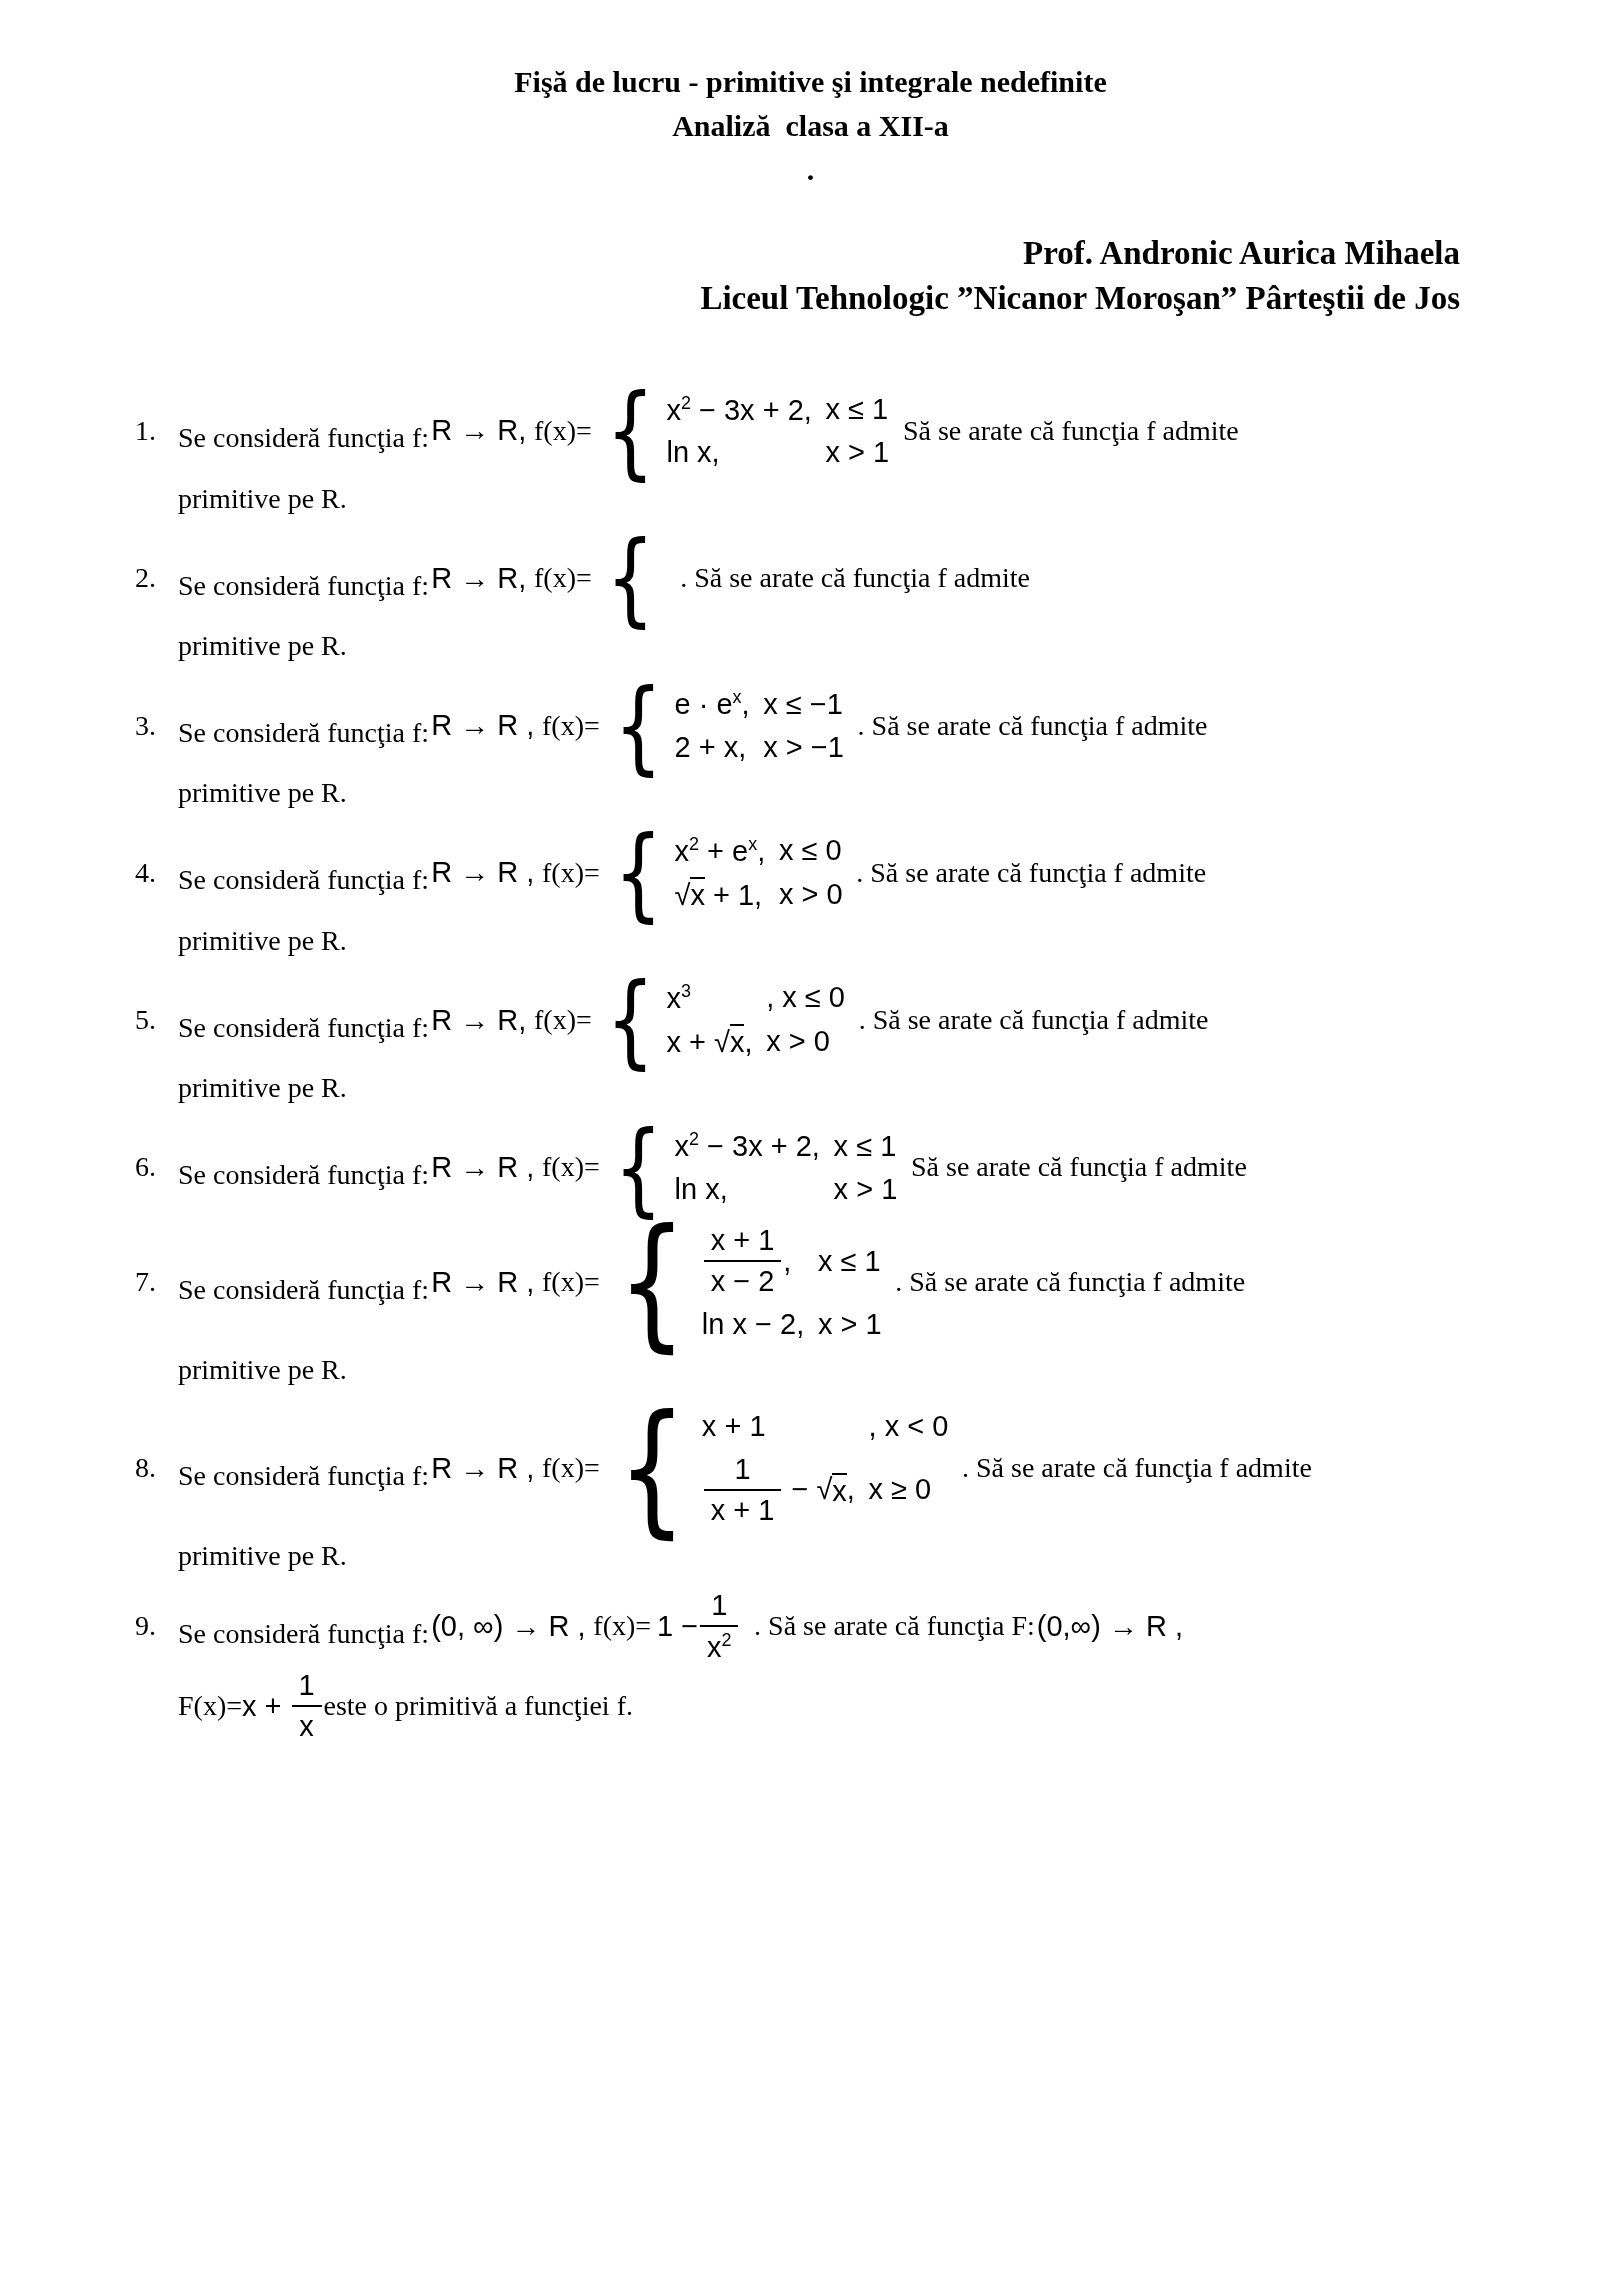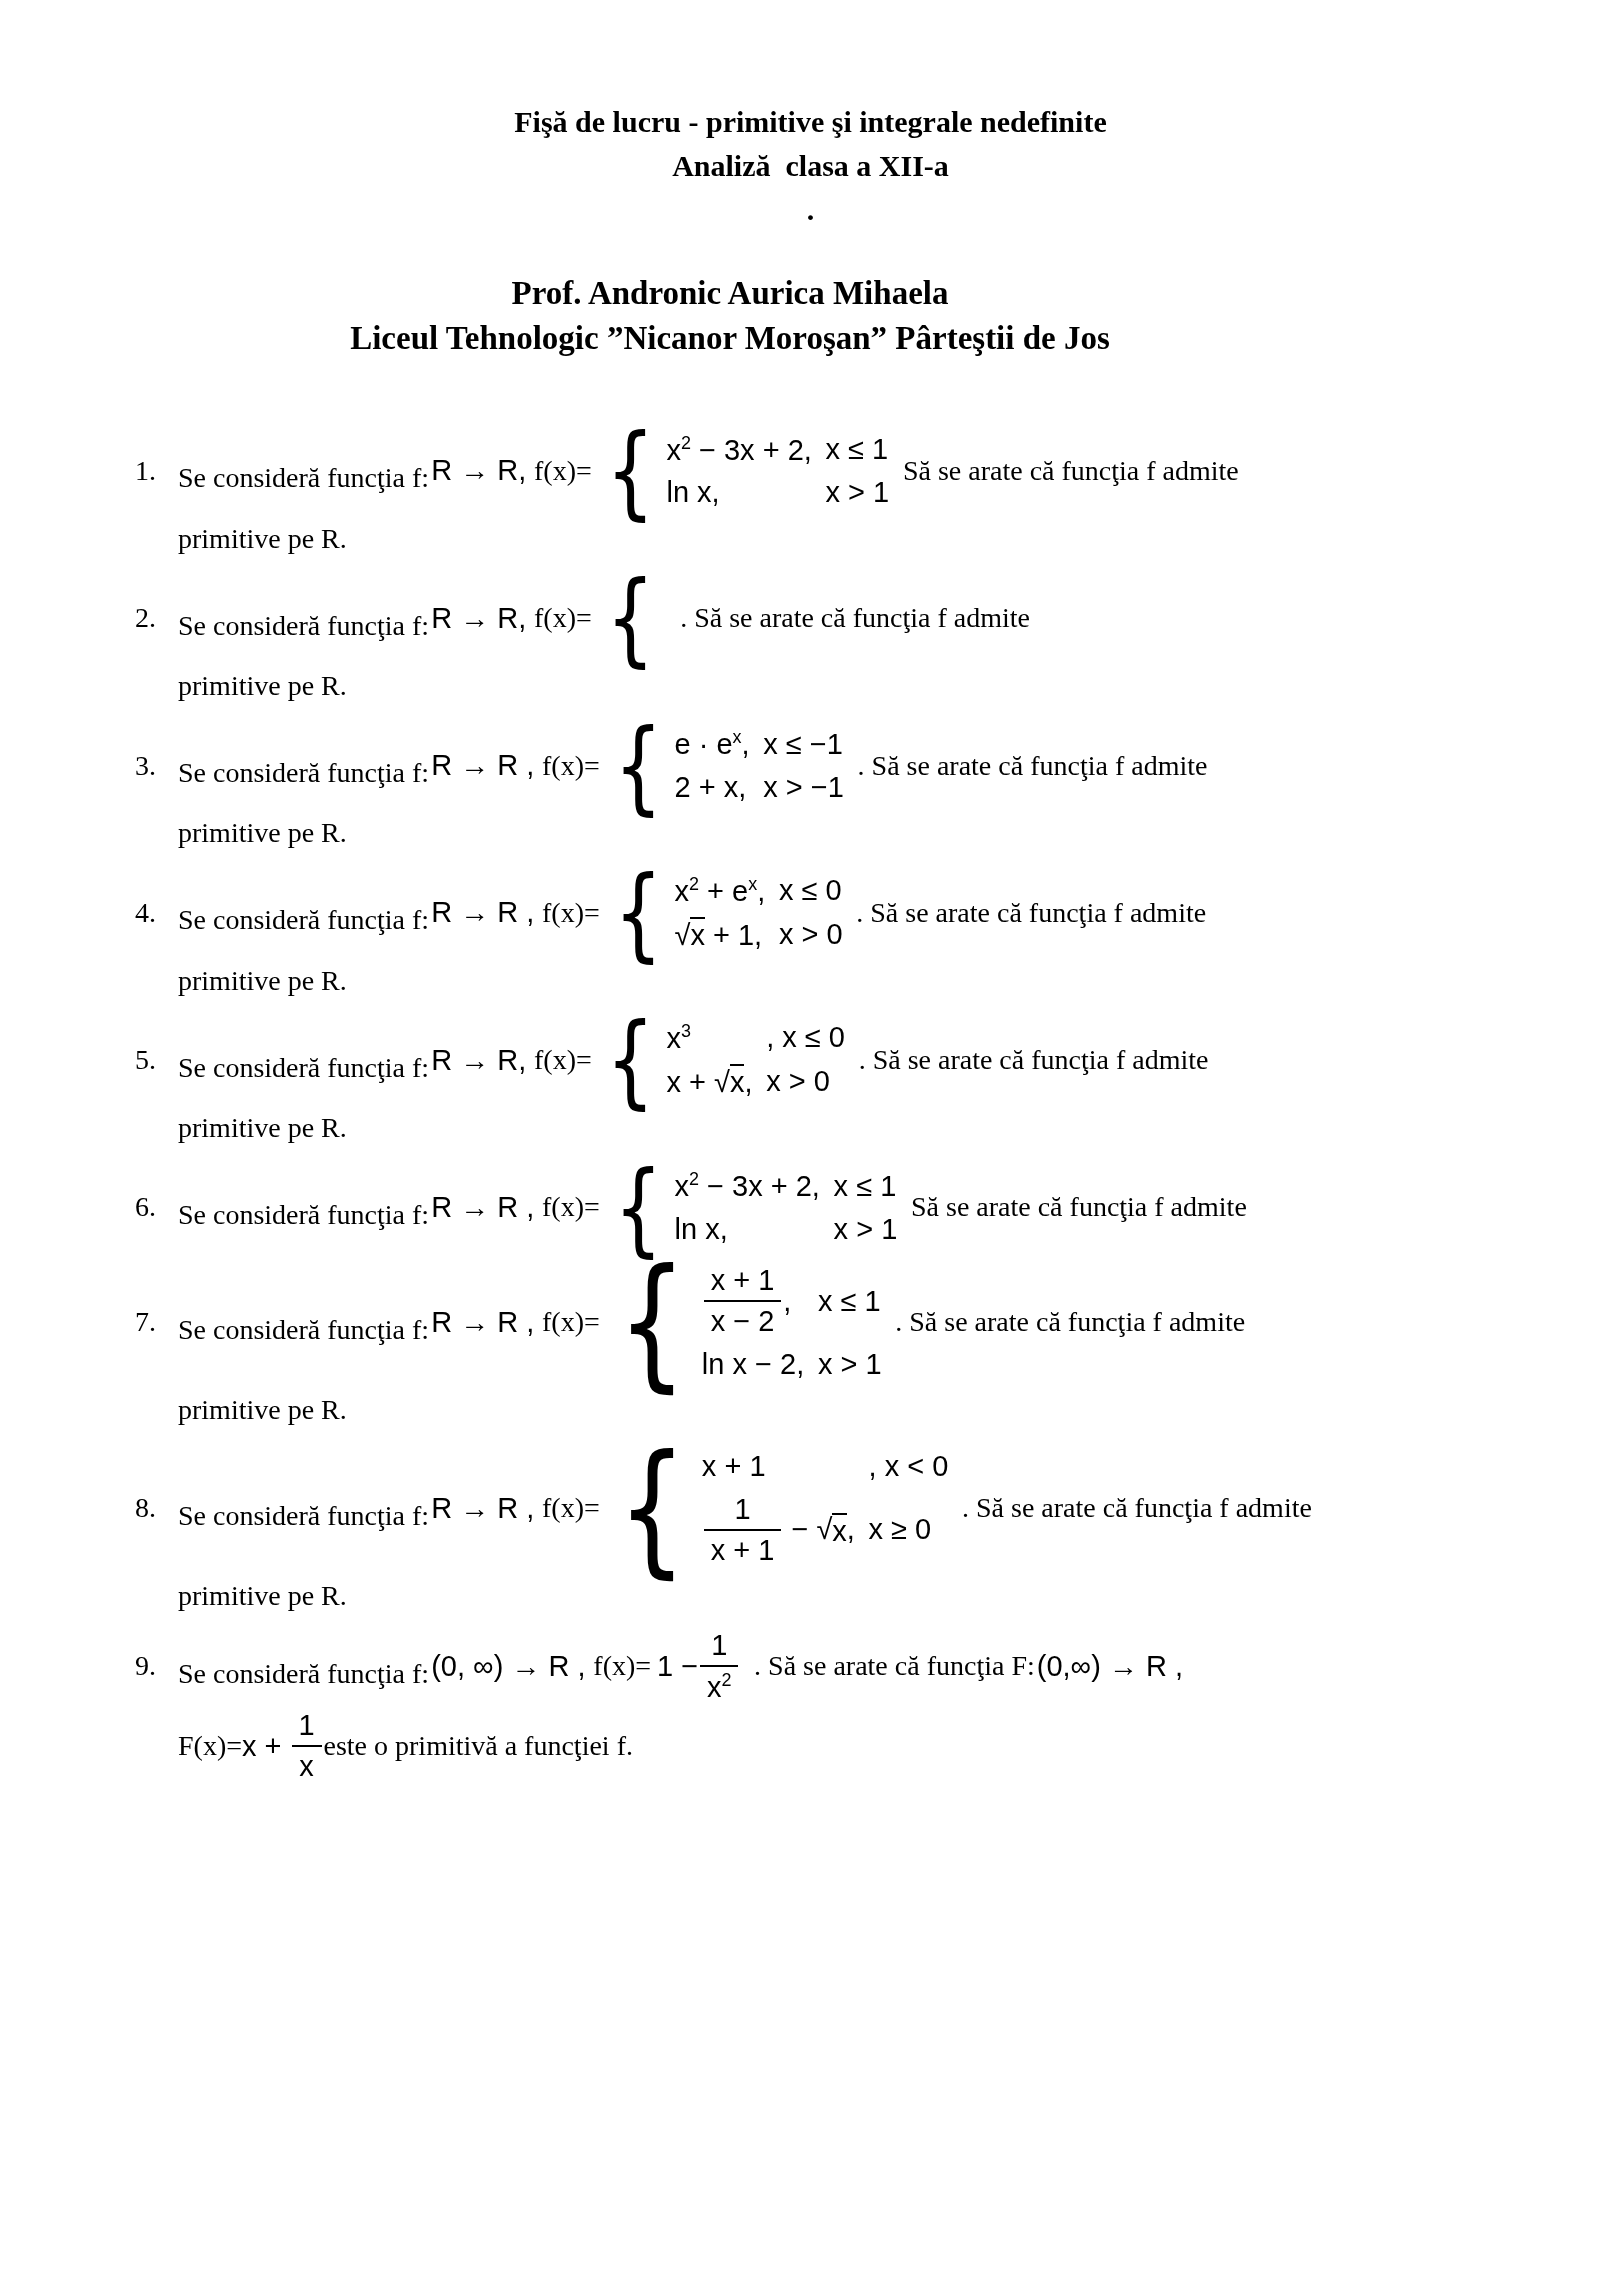--- a/index.html
+++ b/index.html
@@ -1,25 +1,25 @@
 <!DOCTYPE html>
 <html><head>
 <meta charset="utf-8">
 <style>
   * { margin:0; padding:0; box-sizing:border-box; }
   html,body { background:#fff; }
   .page {
     width:1621px; height:2293px; background:#ffffff; color:#000;
     overflow:hidden; font-family:"Liberation Serif", serif; position:relative;
   }
-  .header { padding-top:100px; }
+  .header { padding-top:60px; }
   .title { text-align:center; font-weight:bold; font-size:30px; line-height:1.45; white-space:pre; }
   .dotline { text-align:center; font-weight:bold; font-size:30px; line-height:1.5; }
   .byline-block { margin-top:39px; }
-  .byline { text-align:center; padding-right:161px; font-weight:bold; font-size:33px; line-height:1.35; white-space:pre; }
+  .byline { text-align:right; padding-right:161px; font-weight:bold; font-size:33px; line-height:1.35; white-space:pre; }
   .problems { margin-top:65px; padding-left:135px; padding-right:39px; }
   .problem { display:flex; align-items:center; font-size:28px; margin-top:3.9px; }
   .pnum { flex:0 0 43px; }
   .lead { white-space:pre;margin-top:15px; }
   .math { font-family:"Liberation Sans", sans-serif; font-size:29px; white-space:pre; }
   .map { margin-left:2px; }
   .fx { margin:0 5.9px 0 7.8px; white-space:pre; }
   .brace { font-family:"DejaVu Sans", sans-serif; line-height:0.9; transform:scaleX(0.75); margin-right:3.9px; }
   .brace-m { font-size:102px; }
   .brace-l { font-size:145px; }

